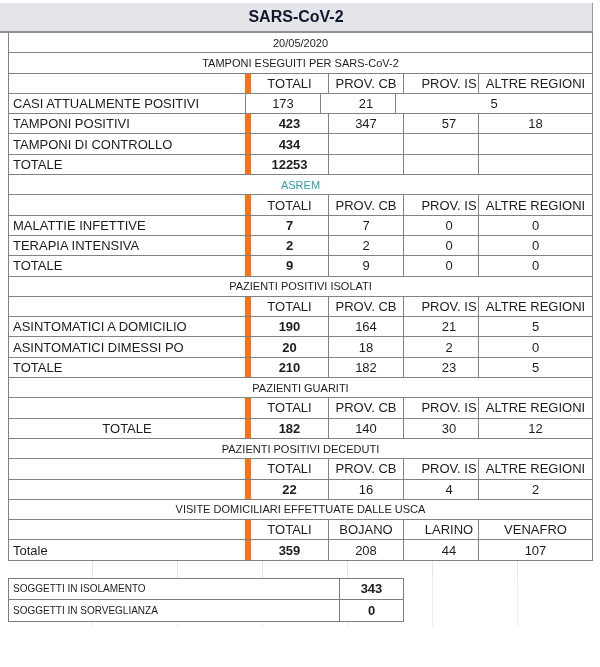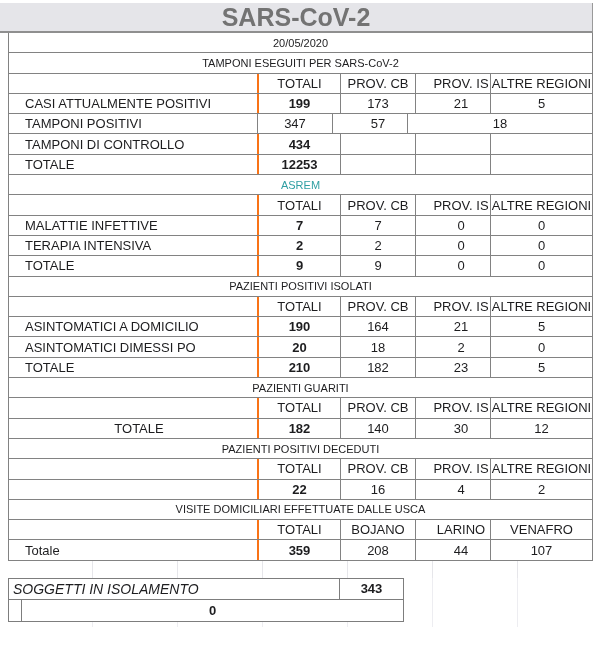--- a/index.html
+++ b/index.html
@@ -5,50 +5,50 @@
   html,body { margin:0; padding:0; background:#ffffff; }
   body { width:600px; height:667px; overflow:hidden;
          font-family:"Liberation Sans", sans-serif; color:#1d1d1f; }
   .page { position:relative; width:600px; height:667px; background:#ffffff; }
   .topstrip { height:3px; background:#ffffff; }
 
   .title-band { height:28px; width:592px; background:#e5e5e9;
                 border-bottom:2px solid #8f8f8f; border-right:1px solid #9a9a9a;
                 box-sizing:content-box;
                 display:flex; align-items:center; justify-content:center; }
-  .title-text { font-size:25px; font-weight:bold; color:#737373; }
+  .title-text { font-size:16px; font-weight:bold; color:#0f172a; }
 
   .table-area { margin-left:8px; width:585px;
                 border-left:1px solid #828282; border-right:1px solid #828282;
                 box-sizing:border-box; background:#ffffff; }
   .row { display:flex; height:20.3px; border-bottom:1px solid #828282;
          box-sizing:border-box; align-items:stretch; }
   .cell { display:flex; align-items:center; font-size:13px; box-sizing:border-box;
           white-space:nowrap; overflow:hidden; }
   .full { flex:1; justify-content:center; font-size:11px; }
-  .label { width:236px; padding-left:4px;margin-left:12px; }
+  .label { width:236px; padding-left:4px; }
   .label.center-label { justify-content:center; padding-left:0; }
-  .c1 { width:83px; justify-content:center; border-left:2px solid #f97316; }
+  .c1 { width:83px; justify-content:center; border-left:6px solid #f97316; }
   .c2 { width:75px; justify-content:center; border-left:1px solid #828282; }
   .c3 { width:75px; justify-content:center; border-left:1px solid #828282;padding-left:16px; }
   .c4 { flex:1; justify-content:center; border-left:1px solid #828282;text-align:right; }
   .strong { font-weight:bold; }
   .teal { color:#2f9fa3; }
 
   .gap-row { margin-left:8px; width:585px; height:17px; background:#ffffff;
              background-image:repeating-linear-gradient(90deg, transparent 0 84px, #e6e6ea 84px 85px); }
 
   .footer-region { margin-left:8px; width:585px; height:49px; position:relative;
                    background-image:repeating-linear-gradient(90deg, transparent 0 84px, #ededf1 84px 85px); }
   .footer-table { position:absolute; left:0; top:0; width:396px;
                   border:1px solid #7d7d7d; background:#ffffff; box-sizing:border-box; }
   .frow { display:flex; height:21px; box-sizing:border-box; }
   .frow.first { border-bottom:1px solid #7d7d7d; }
-  .flabel { width:314px; padding-left:4px; font-size:14px; display:flex; align-items:center;
-            white-space:nowrap;font-style:italic; }
+  .flabel { width:314px; padding-left:4px; font-size:10px; display:flex; align-items:center;
+            white-space:nowrap; }
   .fvalue { flex:1; border-left:1px solid #7d7d7d; display:flex; align-items:center;
             justify-content:center; font-size:13px; font-weight:bold;margin-left:12px; }
 </style>
 </head>
 <body>
 
 <div class="page">
   <div class="topstrip"></div>
 
   <div class="title-band">
@@ -66,27 +66,27 @@
     </div>
     <div class="row">
       <div class="cell label"></div>
       <div class="cell c1">TOTALI</div>
       <div class="cell c2">PROV. CB</div>
       <div class="cell c3">PROV. IS</div>
       <div class="cell c4">ALTRE REGIONI</div>
     </div>
     <div class="row">
       <div class="cell label">CASI ATTUALMENTE POSITIVI</div>
-      <div class="cell c1 strong">199</div>
       <div class="cell c2">173</div>
       <div class="cell c3">21</div>
       <div class="cell c4">5</div>
     </div>
     <div class="row">
       <div class="cell label">TAMPONI POSITIVI</div>
+      <div class="cell c1 strong">423</div>
       <div class="cell c2">347</div>
       <div class="cell c3">57</div>
       <div class="cell c4">18</div>
     </div>
     <div class="row">
       <div class="cell label">TAMPONI DI CONTROLLO</div>
       <div class="cell c1 strong">434</div>
       <div class="cell c2"></div>
       <div class="cell c3"></div>
       <div class="cell c4"></div>
@@ -222,17 +222,18 @@
 
   <div class="gap-row"></div>
 
   <div class="footer-region">
     <div class="footer-table">
       <div class="frow first">
         <div class="flabel">SOGGETTI IN ISOLAMENTO</div>
         <div class="fvalue">343</div>
       </div>
       <div class="frow">
+        <div class="flabel">SOGGETTI IN SORVEGLIANZA</div>
         <div class="fvalue">0</div>
       </div>
     </div>
   </div>
 </div>
 
 </body></html>

